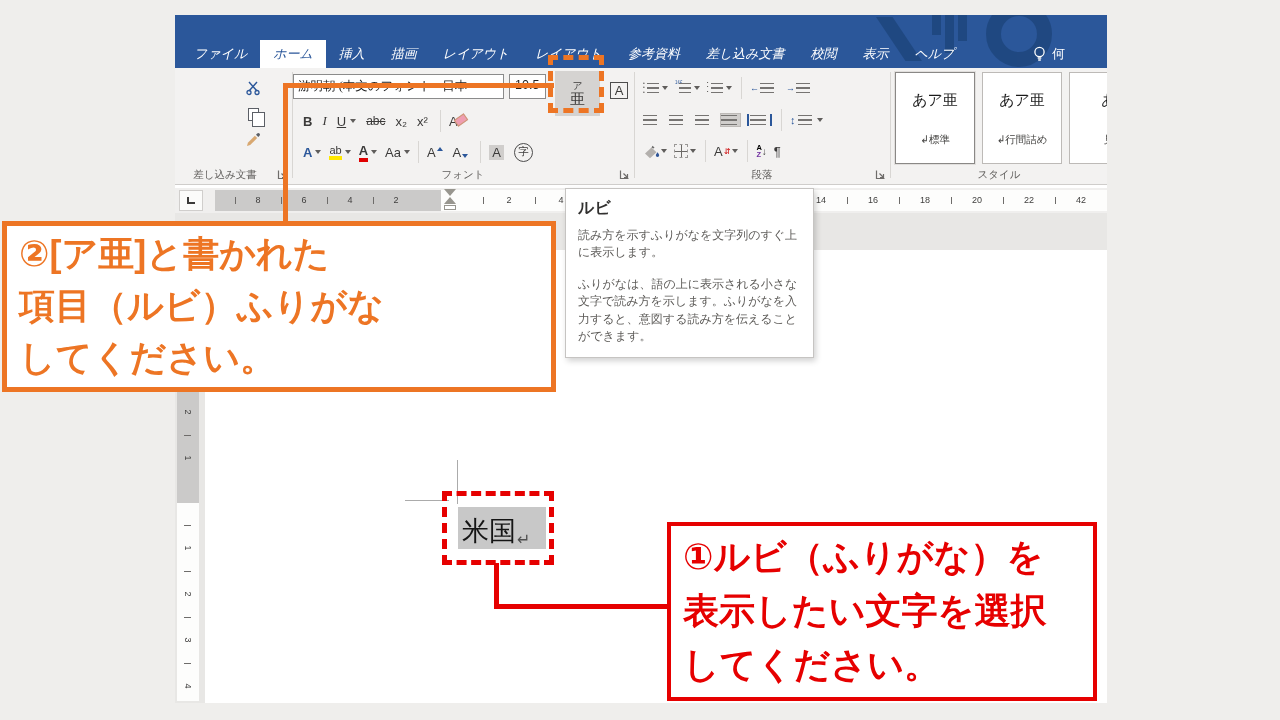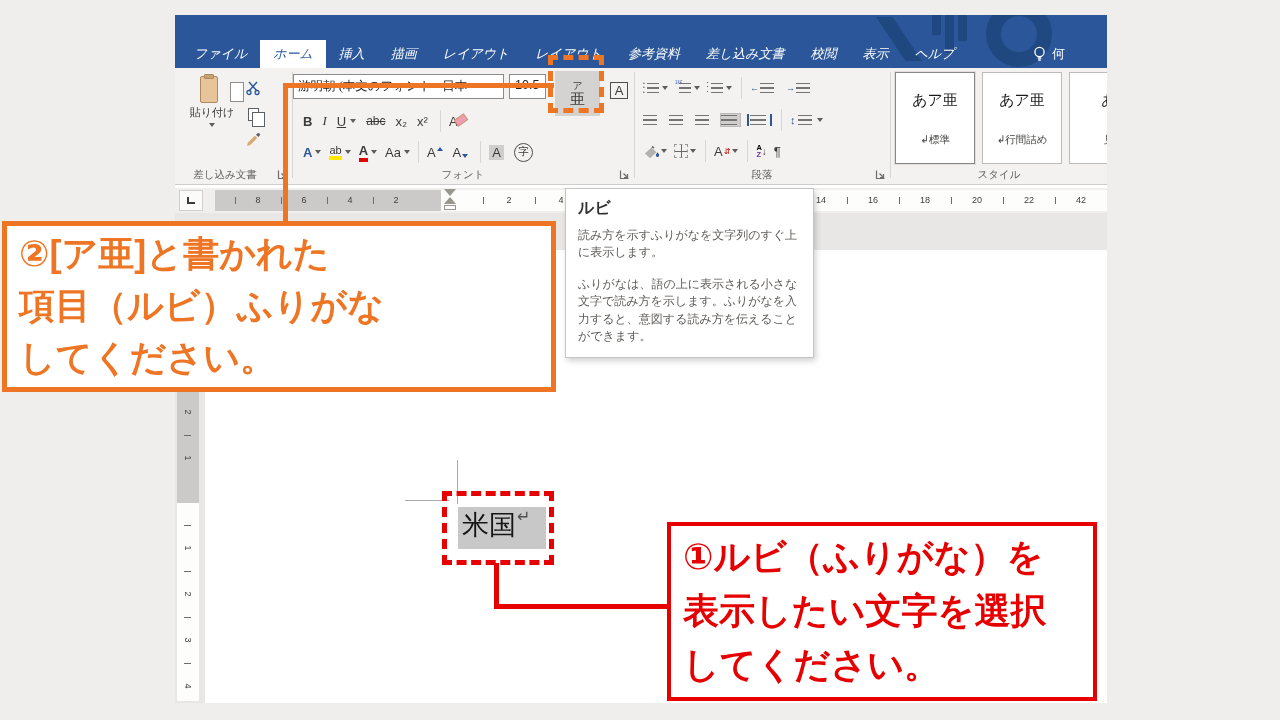--- a/index.html
+++ b/index.html
@@ -132,21 +132,21 @@
   .vruler { position:absolute; left:2px; top:9px; width:22px; height:479px; overflow:hidden; }
   .vseg { width:22px; display:flex; flex-direction:column; }
   .vseg.gray { height:281px; background:#cbcac9; justify-content:flex-end; padding-bottom:22px; }
   .vseg.white { height:198px; background:#fdfdfc; padding-top:22px; }
   .vcell { position:relative; height:46px; line-height:46px; text-align:center; font-size:9px; color:#3f3e3d; flex:none; }
   .vcell span { display:inline-block; transform:rotate(90deg); }
   .vcell::before { content:""; position:absolute; top:0; left:7px; width:7px; height:1px; background:#6e6c6a; }
   .page { position:absolute; left:30px; top:37px; width:902px; height:453px; background:#fff; }
   .crop-v { position:absolute; left:252px; top:210px; width:1px; height:44px; background:#ababab; }
   .crop-h { position:absolute; left:200px; top:250px; width:44px; height:1px; background:#ababab; }
-  .selection { position:absolute; left:253px; top:257px; width:88px; height:42px; background:#c8c8c8; display:flex; align-items:flex-start; padding-left:4px; }
+  .selection { position:absolute; left:253px; top:257px; width:88px; height:42px; background:#c8c8c8; display:flex; align-items:flex-end; padding-left:4px; }
   .selection .txt { font-family:"Liberation Serif","DejaVu Serif",serif; font-size:27px; color:#151515; }
   .selection .ret { font-size:16px; color:#4f4f4f; margin-left:1px; }
 
   
   .tooltip { position:absolute; left:565px; top:188px; width:249px; background:#fff; border:1px solid #c6c4c2; box-shadow:2px 3px 6px rgba(0,0,0,.18); padding:9px 12px 12px; z-index:40; }
   .tooltip .tt-title { font-size:16px; font-weight:bold; color:#323130; margin-bottom:8px; }
   .tooltip p { font-size:12px; color:#5d5b58; line-height:1.45; }
   .tooltip .tt-p1 { margin-bottom:14px; }
 
   .o-vline { position:absolute; left:283px; top:85px; width:5px; height:137px; background:#ED7524; z-index:35; }
@@ -203,29 +203,20 @@
             <path d="M4.7 12h3.6M5.2 14h2.6" stroke="#fff" stroke-width="1.3" fill="none"></path>
           </svg>
           <span>何</span>
         </div>
       </div>
     </div>
 
     <div class="ribbon">
 
       <section class="grp g-clip">
-        <div class="paste">
-          <span class="paste-ic">
-            <span class="board"></span>
-              <span class="clipt"></span>
-              <span class="page"></span>
-          </span>
-          <span>貼り付け</span>
-          <span class="chev"></span>
-        </div>
         <div class="side-btn" style="top:8px;">
           <svg width="16" height="16" viewBox="0 0 16 16">
             <path d="M4 2l8 9M12 2l-8 9" stroke="#2b579a" stroke-width="1.4" fill="none"></path>
             <circle cx="4" cy="12.5" r="2" fill="none" stroke="#2b579a" stroke-width="1.3"></circle>
             <circle cx="12" cy="12.5" r="2" fill="none" stroke="#2b579a" stroke-width="1.3"></circle>
           </svg>
         </div>
         <div class="side-btn" style="top:34px;">
           <span class="ic-copy"></span>
         </div>

